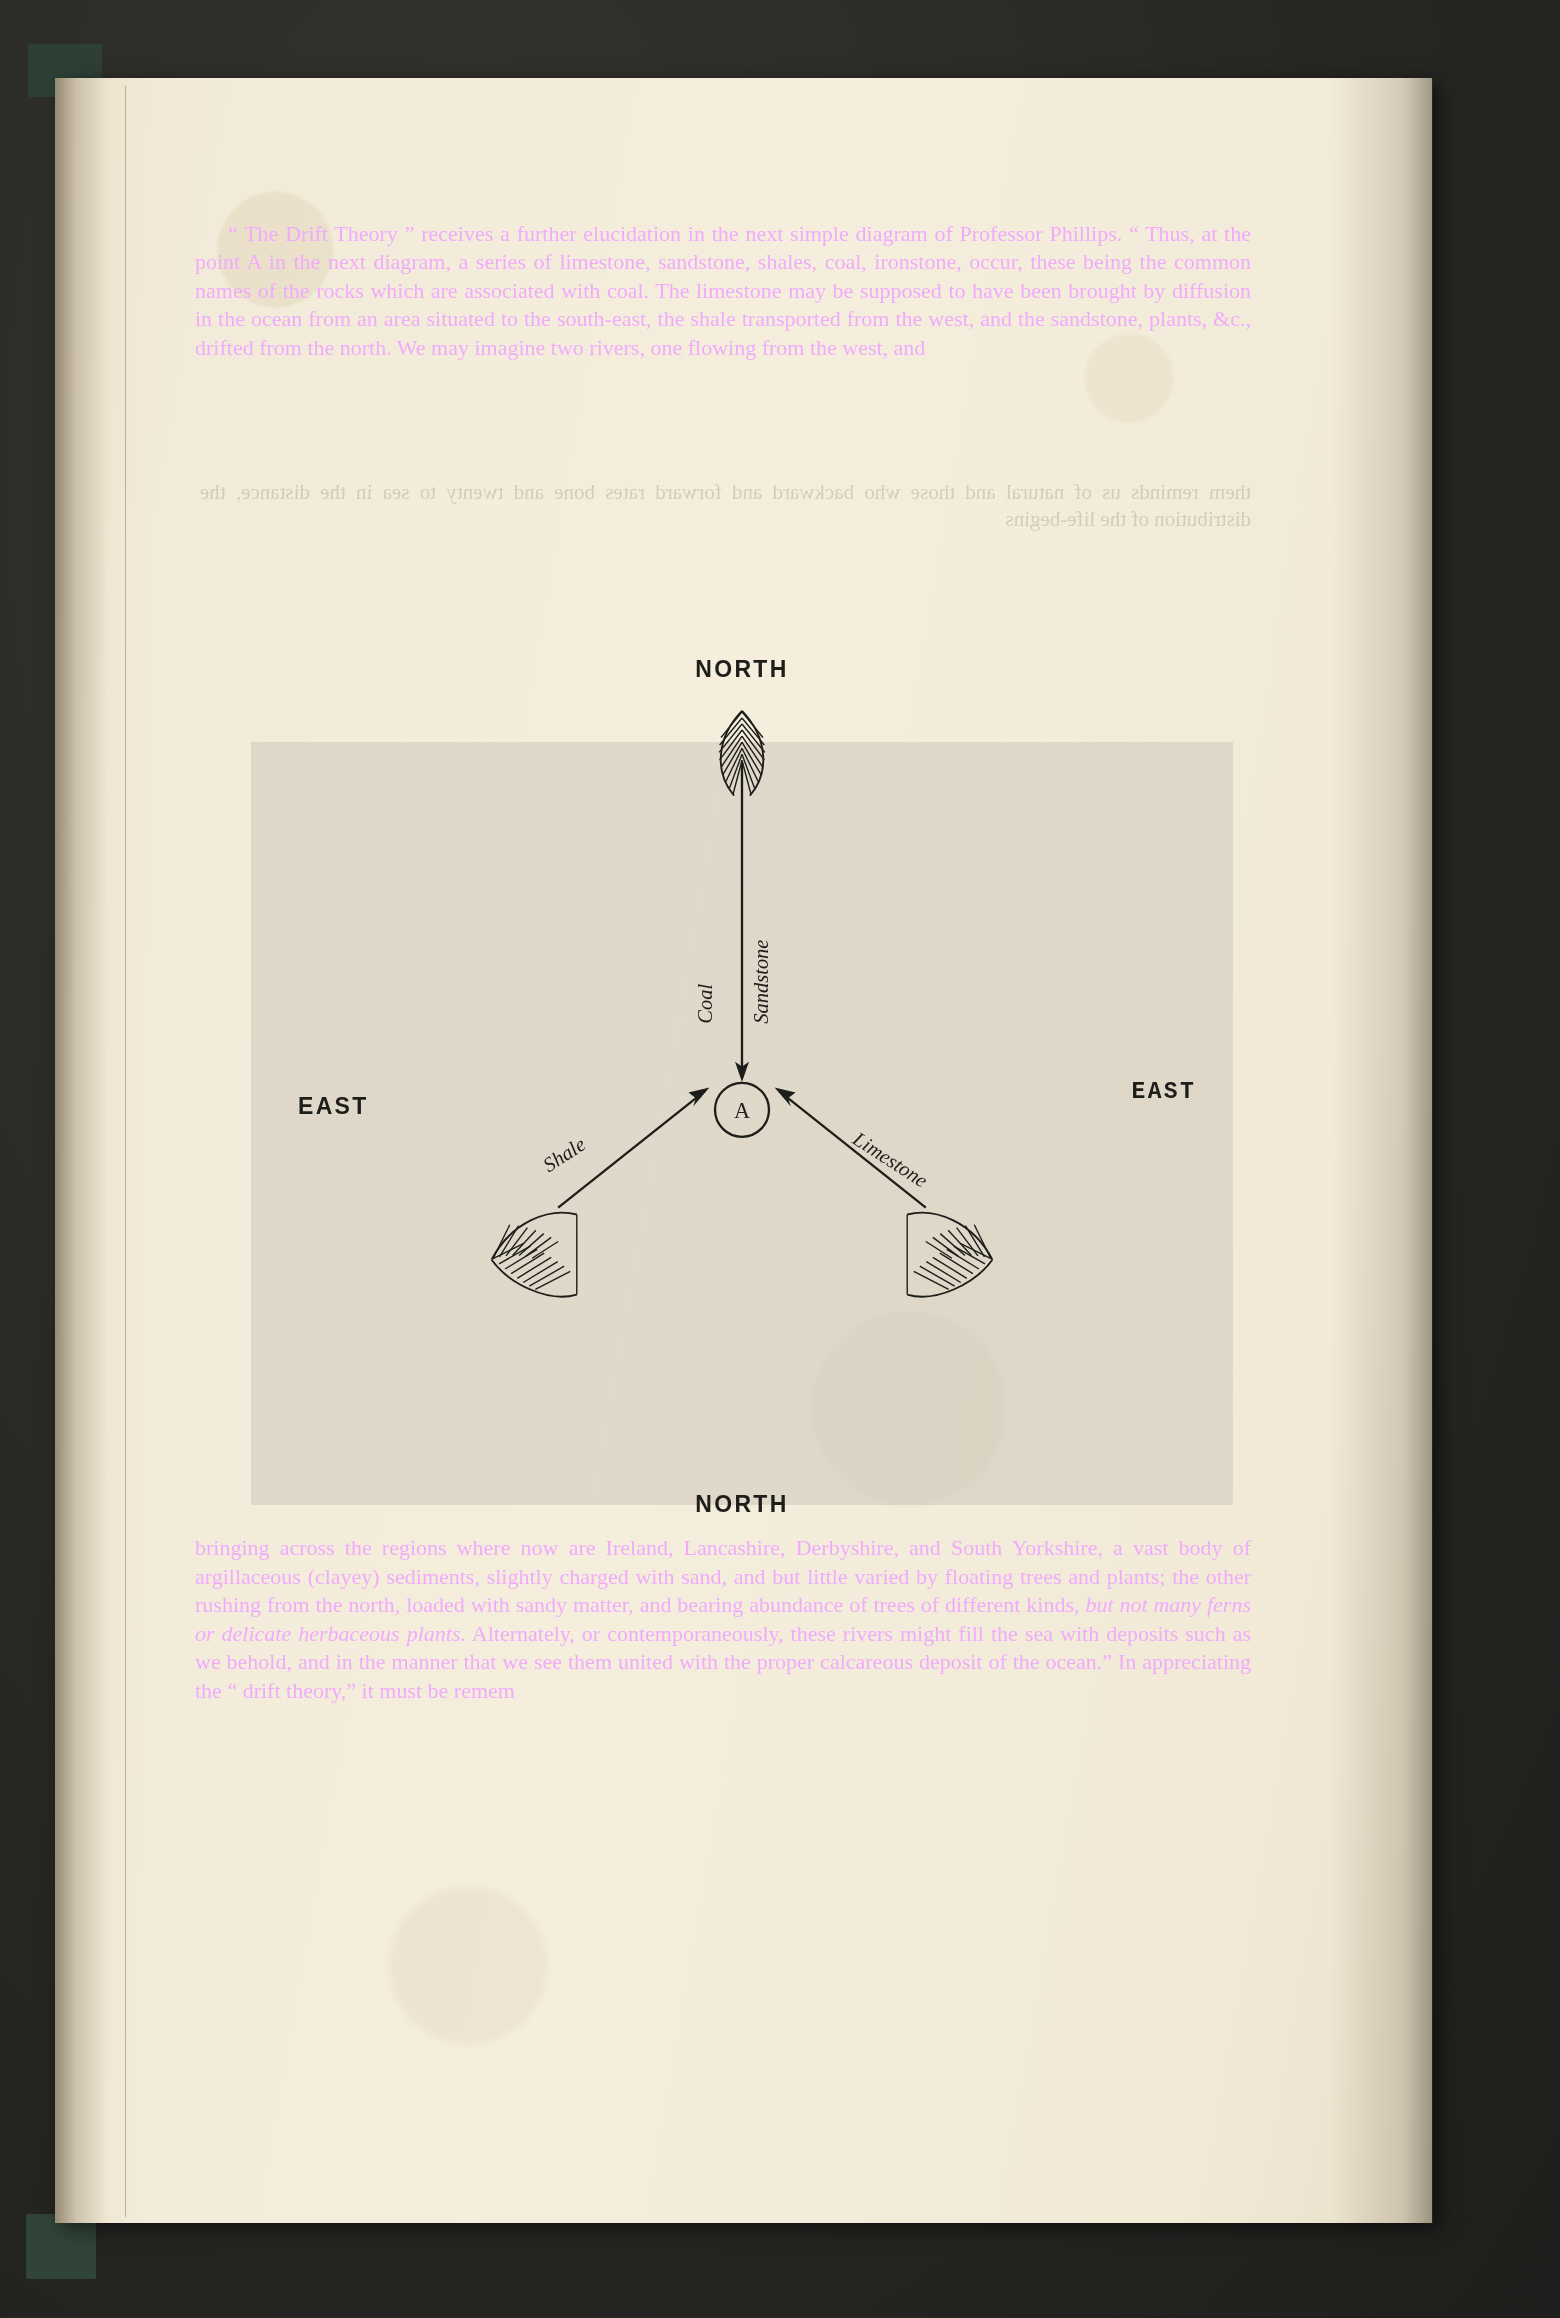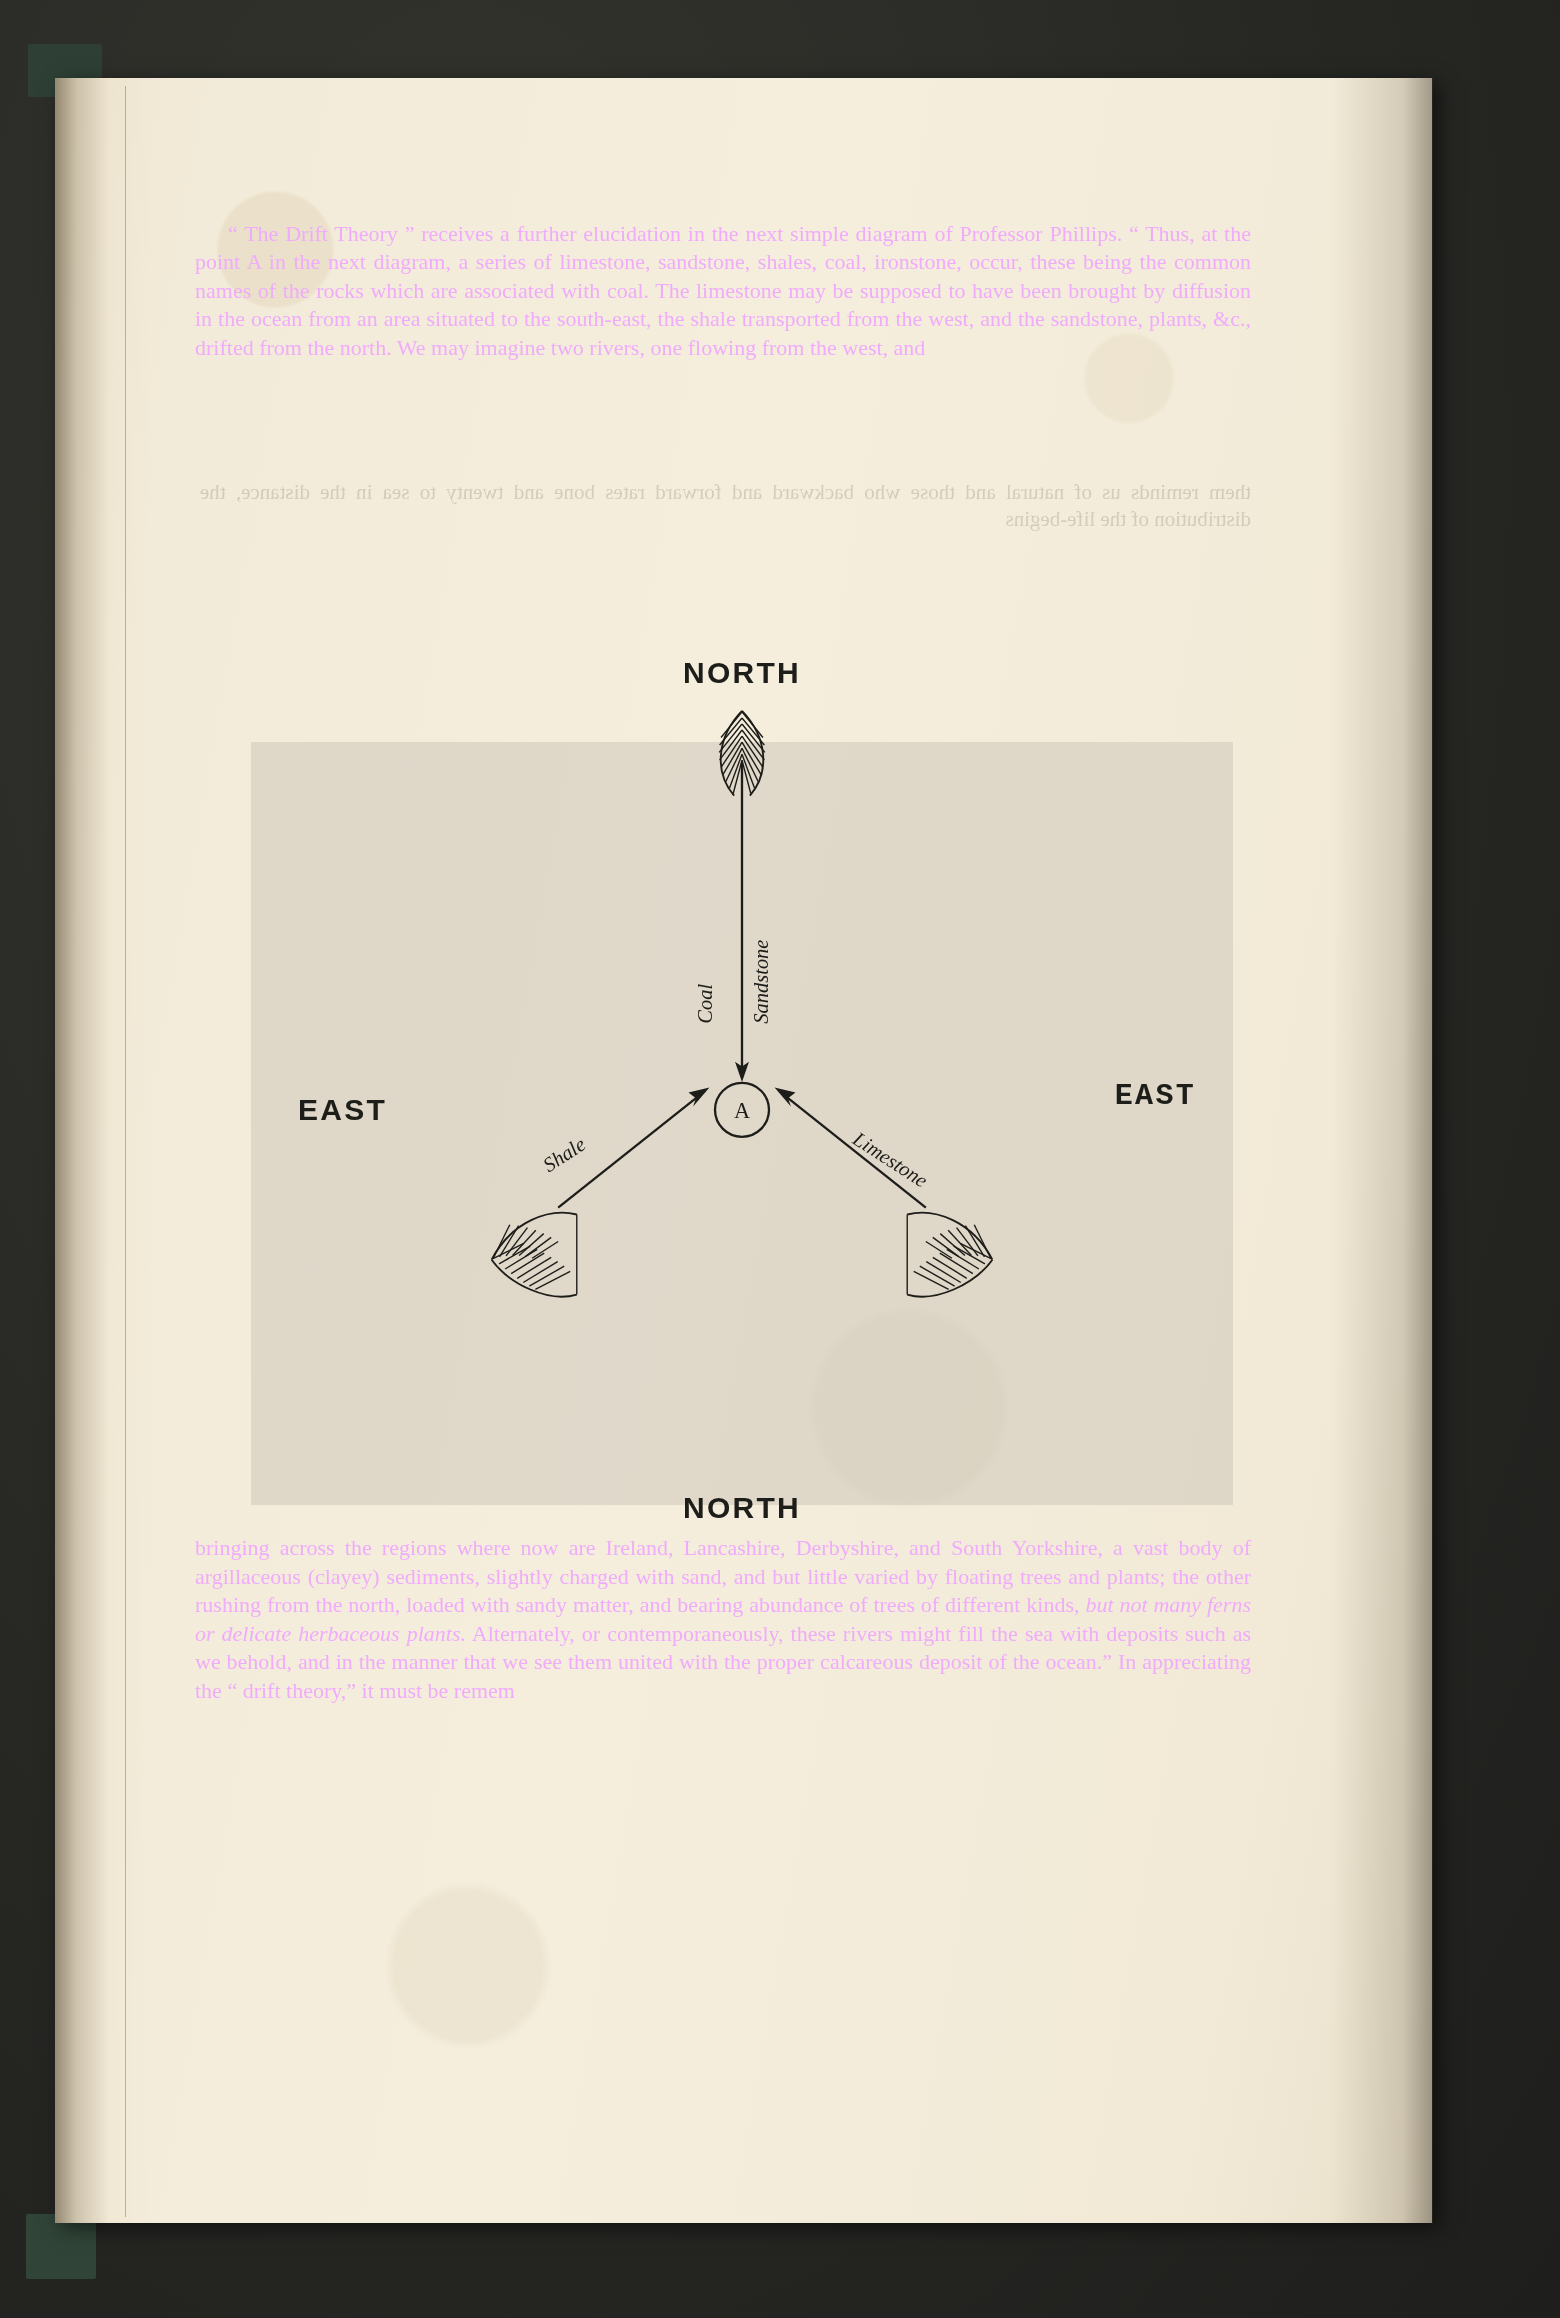--- a/index.html
+++ b/index.html
@@ -181,21 +181,21 @@
     position: absolute;
     left: 0;
     top: 0;
     width: 982px;
     height: 889px;
   }
   .compass-label {
     position: absolute;
     font-family: "Liberation Sans", sans-serif;
     font-weight: bold;
-    font-size: 30px;
+    font-size: 23px;
     letter-spacing: 2.3px;
     color: #1d1d19;
   }
   .lbl-north { left: 50%; transform: translateX(-50%); top: 0px; }
   .lbl-south { left: 50%; transform: translateX(-50%); top: 835px; }
   .lbl-west  { left: 47px; top: 437px; }
   .lbl-east  { right: 37px; top: 423px; font-family: Liberation Mono, monospace; }
 
   .fig-caption {
     position: absolute;

